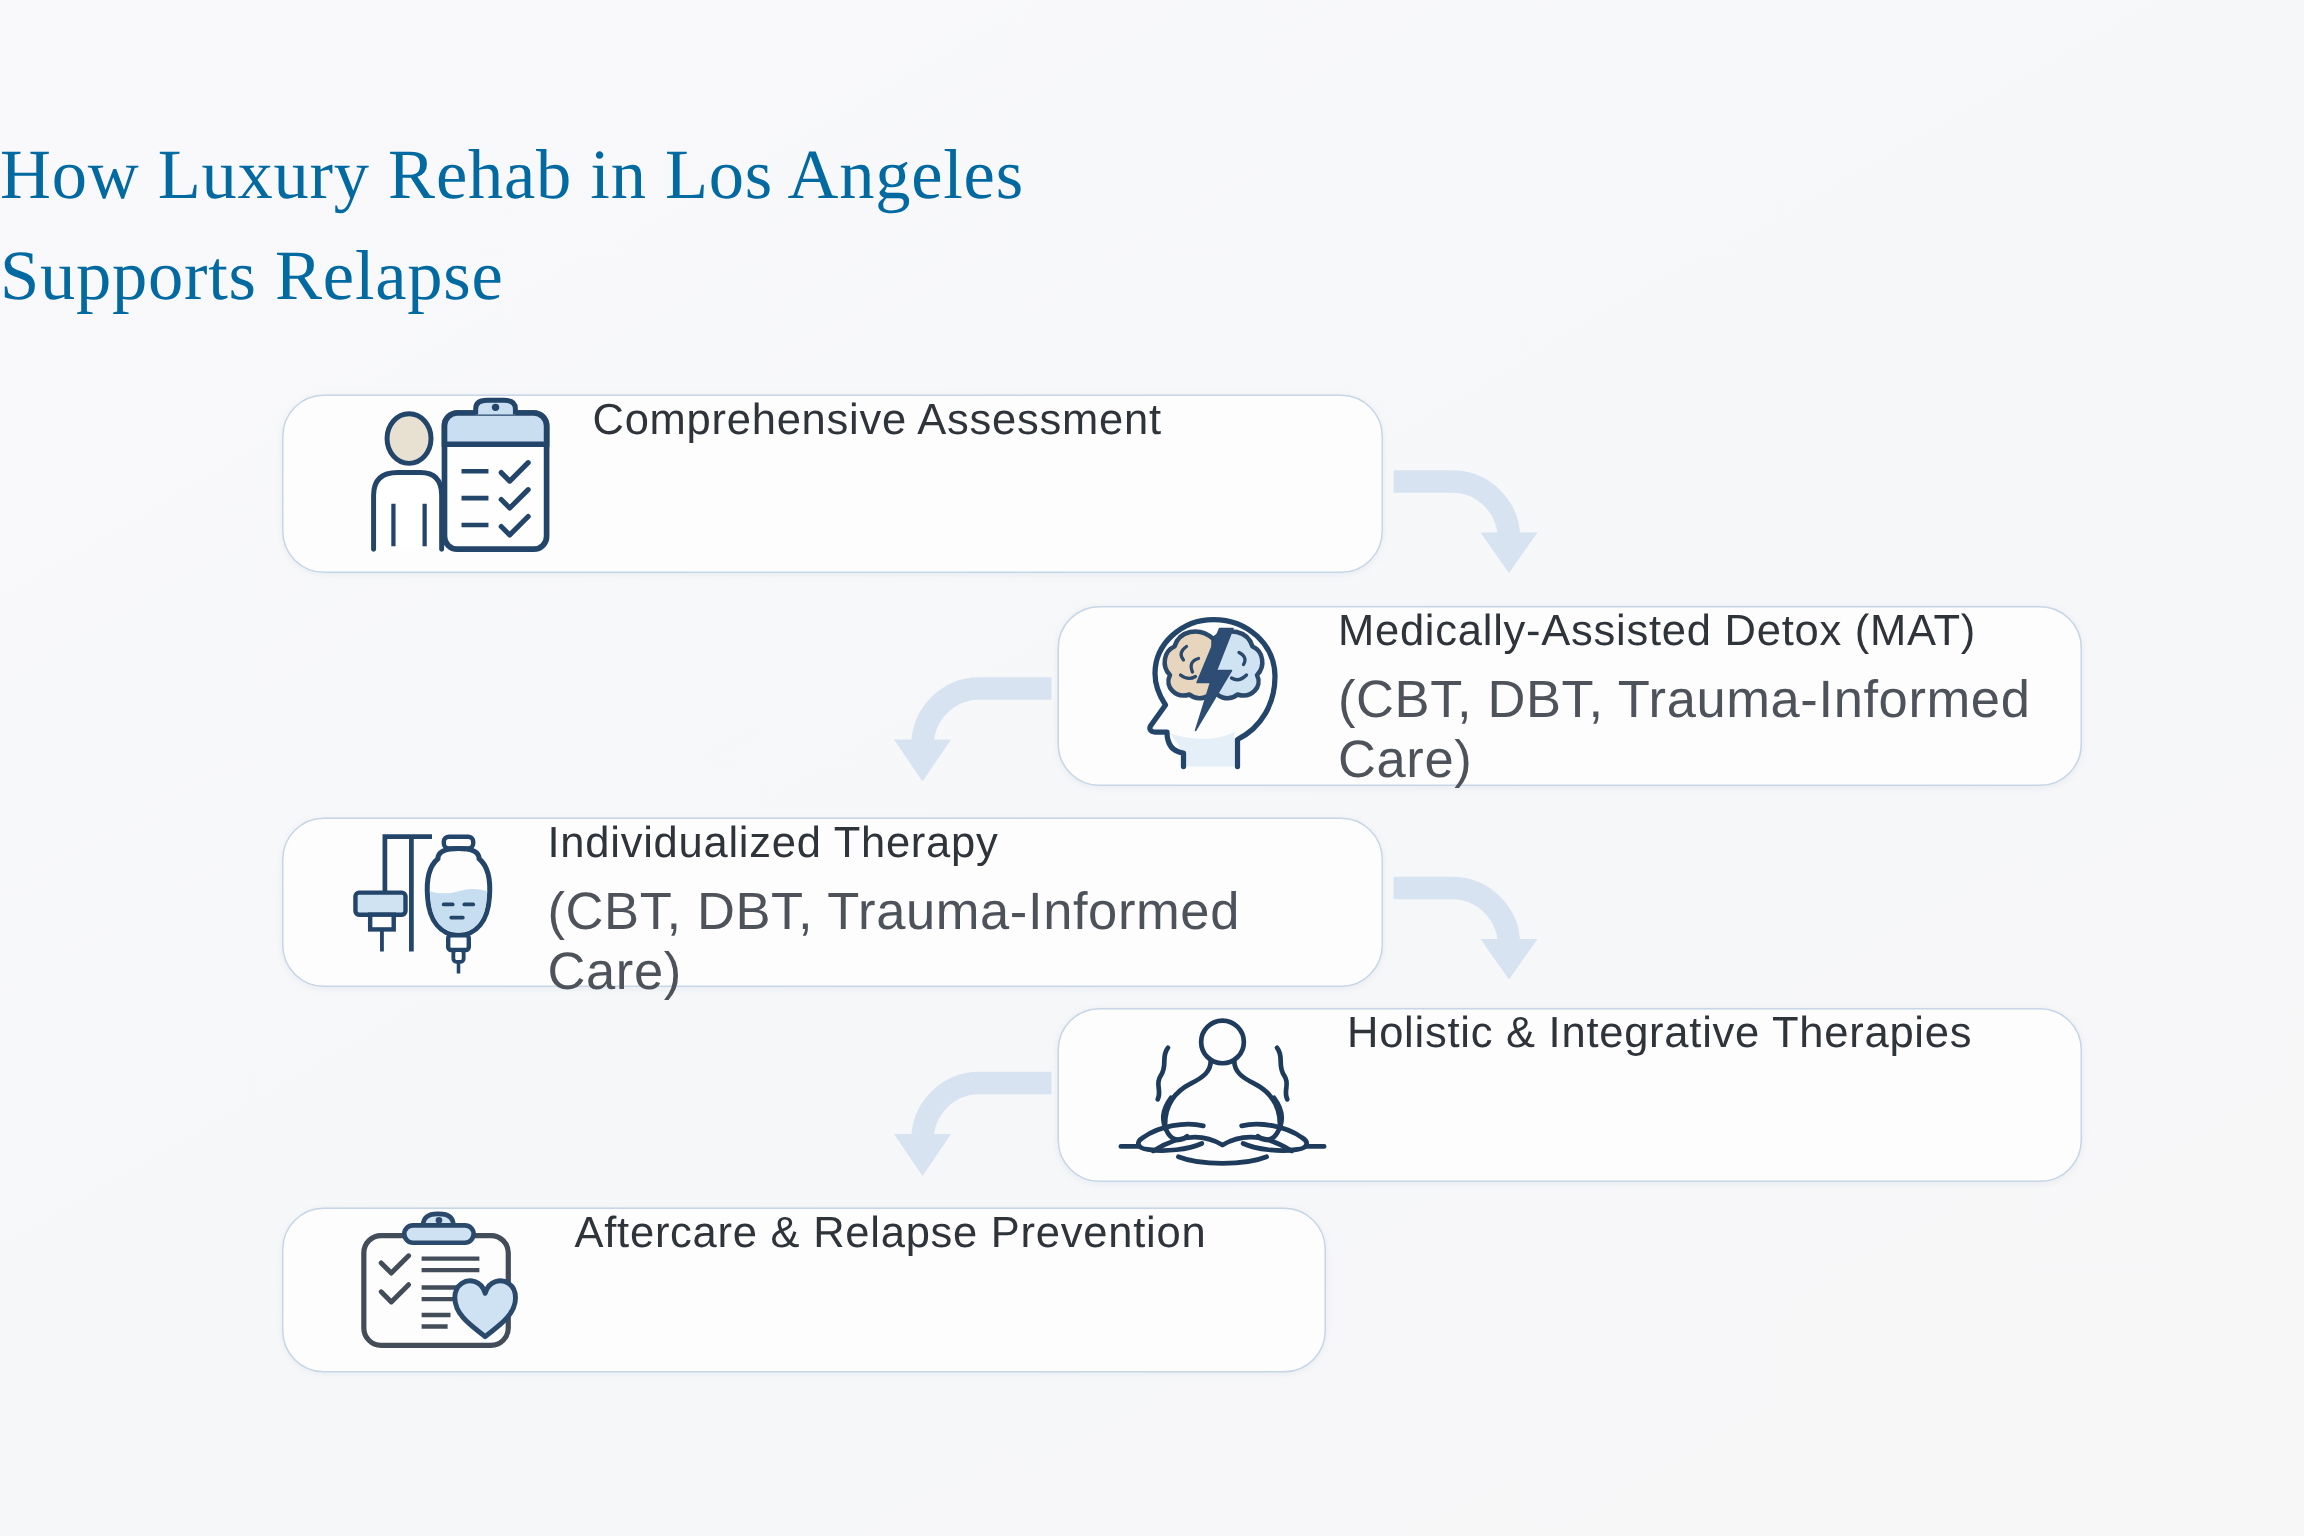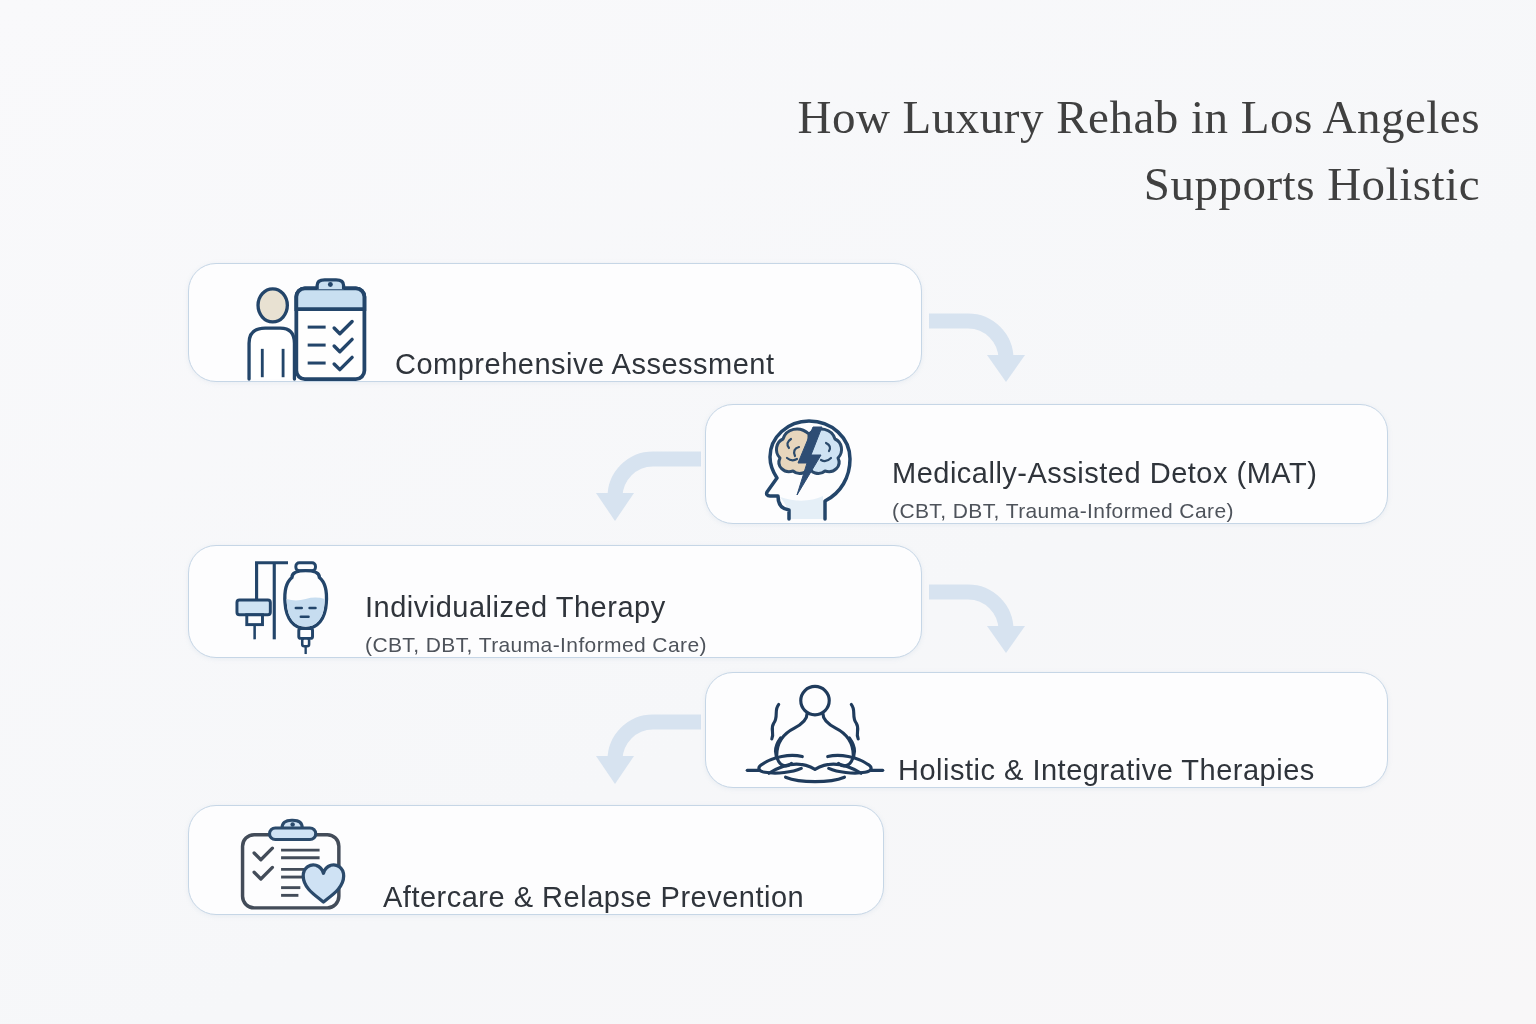--- a/index.html
+++ b/index.html
@@ -6,62 +6,62 @@
   body{
     width:1536px;height:1024px;
     background:linear-gradient(150deg,#f9f9fb 0%,#f6f7f9 60%,#f8f7f8 100%);
     font-family:"Liberation Sans",sans-serif;
     overflow:hidden;
   }
   .canvas{position:relative;width:1536px;height:1024px;}
 
   .title{
     position:absolute;top:84px;left:0;width:1480px;
-    margin:0;text-align:right;
+    margin:0;text-align:left;
     font-family:"Liberation Serif",serif;
     font-weight:400;
     font-size:47px;line-height:67px;
-    color:#404040;
+    color:#0369a1;
     letter-spacing:0.5px;
   }
   .title .title-line{display:block;}
 
   .arrow-layer{position:absolute;left:0;top:0;pointer-events:none;}
 
   .step{
     position:absolute;box-sizing:border-box;
-    display:flex;align-items:flex-end;
+    display:flex;align-items:flex-start;
     background:#fdfdfe;
     border:1.5px solid #c6d6e6;
     border-radius:28px;
     box-shadow:0 1px 5px rgba(145,170,200,0.14);
   }
   .s1{left:188px;top:263px;width:734px;height:119px;padding-left:44px;gap:24px;}
   .s2{left:705px;top:404px;width:683px;height:120px;padding-left:46px;gap:28px;}
   .s3{left:188px;top:545px;width:734px;height:113px;padding-left:40px;gap:18px;}
   .s4{left:705px;top:672px;width:683px;height:116px;padding-left:34px;gap:8px;}
   .s5{left:188px;top:805px;width:696px;height:110px;padding-left:42px;gap:22px;}
 
   .icon{flex:0 0 auto;display:flex;align-items:center;justify-content:center;}
   .texts{display:flex;flex-direction:column;justify-content:center;}
   .label{
     font-size:29px;color:#2f343b;letter-spacing:0.5px;font-weight:400;
   }
   .sublabel{
-    font-size:21px;color:#4e535b;letter-spacing:0.4px;margin-top:9px;font-weight:400;
+    font-size:35px;color:#4e535b;letter-spacing:0.4px;margin-top:9px;font-weight:400;
   }
 </style>
 </head>
 <body>
 
 <div class="canvas">
 
   <h1 class="title">
     <span class="title-line">How Luxury Rehab in Los Angeles</span>
-    <span class="title-line">Supports Holistic</span>
+    <span class="title-line">Supports Relapse</span>
   </h1>
 
   <svg class="arrow-layer" width="1536" height="1024" viewBox="0 0 1536 1024">
     <g fill="none" stroke="#d7e3f0" stroke-width="15">
       <path d="M929,321 L968,321 A38,38 0 0 1 1006,359"></path>
       <path d="M701,459 L653,459 A38,38 0 0 0 615,497"></path>
       <path d="M929,592 L968,592 A38,38 0 0 1 1006,630"></path>
       <path d="M701,722 L653,722 A38,38 0 0 0 615,760"></path>
     </g>
     <g fill="#d7e3f0" stroke="none">

